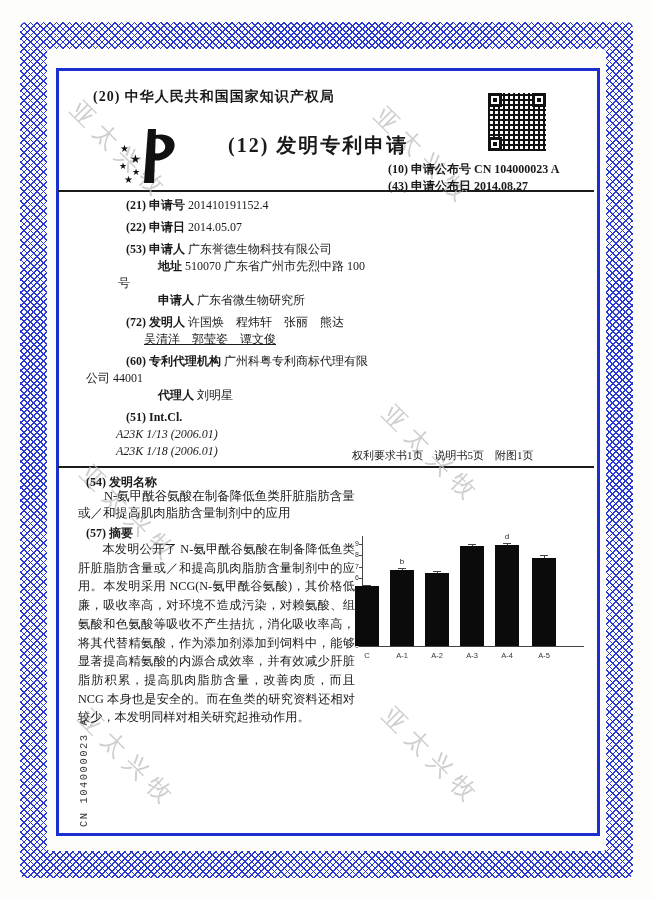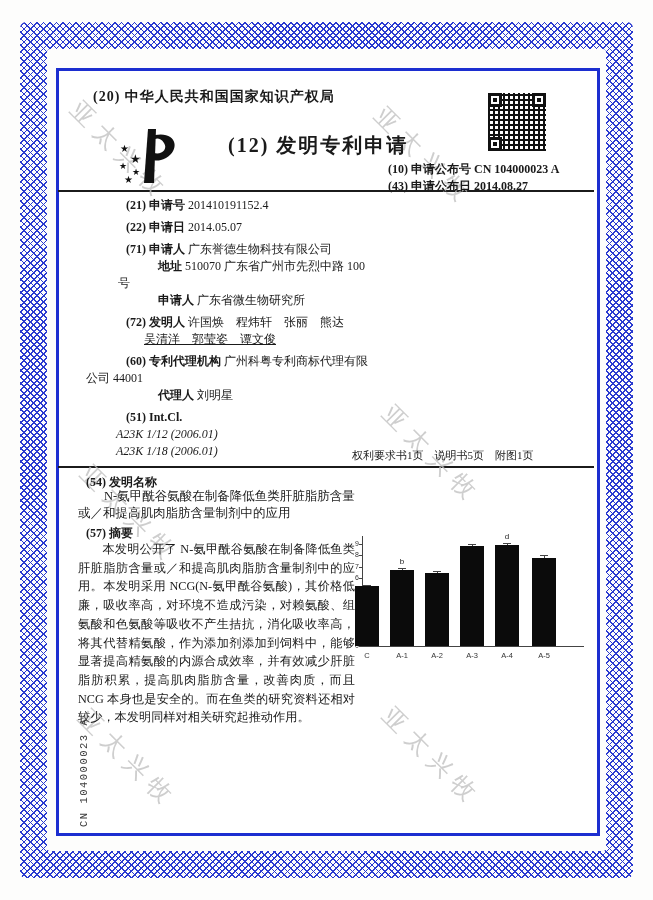--- a/index.html
+++ b/index.html
@@ -121,21 +121,21 @@
     <div class="field">
       <span class="flabel">(21) 申请号</span>
       <span>201410191152.4</span>
     </div>
     <div class="field">
       <span class="flabel">(22) 申请日</span>
       <span>2014.05.07</span>
     </div>
     <div class="field">
       <div>
-        <span class="flabel">(71) 申请人</span>
+        <span class="flabel">(53) 申请人</span>
         <span>广东誉德生物科技有限公司</span>
       </div>
       <div class="sub">
         <span class="flabel">地址</span>
         <span>510070 广东省广州市先烈中路 100 号</span>
       </div>
       <div class="sub">
         <span class="flabel">申请人</span>
         <span>广东省微生物研究所</span>
       </div>
@@ -154,21 +154,21 @@
         <span class="flabel">(60) 专利代理机构</span>
         <span>广州科粤专利商标代理有限公司 44001</span>
       </div>
       <div class="sub">
         <span class="flabel">代理人</span>
         <span>刘明星</span>
       </div>
     </div>
     <div class="field">
       <div class="flabel">(51) Int.Cl.</div>
-      <div class="ipc">A23K 1/12 (2006.01)</div>
+      <div class="ipc">A23K 1/13 (2006.01)</div>
       <div class="ipc">A23K 1/18 (2006.01)</div>
     </div>
   </div>
 
   <div class="pages">权利要求书1页　说明书5页　附图1页</div>
 
   <div class="divider" style="top:466px;width:536px"></div>
 
   <div class="sec54">(54) 发明名称</div>
   <div class="title-text">N-氨甲酰谷氨酸在制备降低鱼类肝脏脂肪含量或／和提高肌肉脂肪含量制剂中的应用</div>

